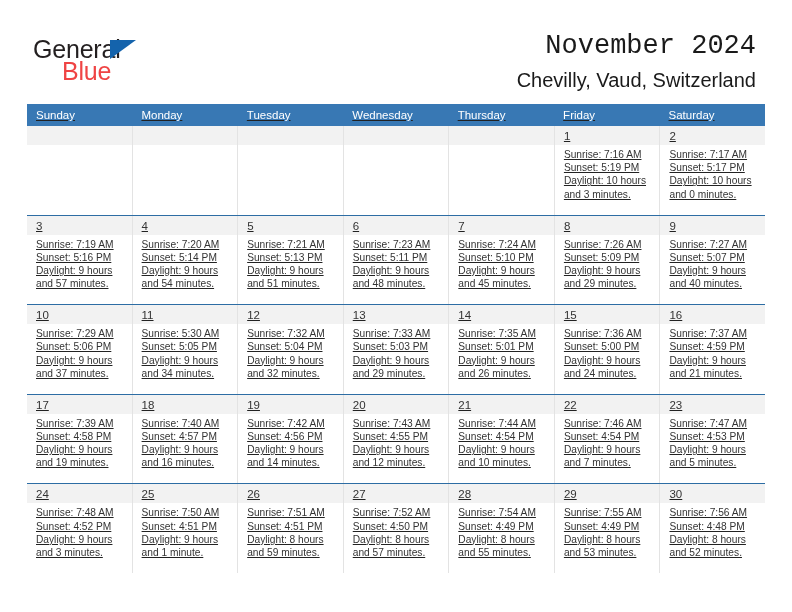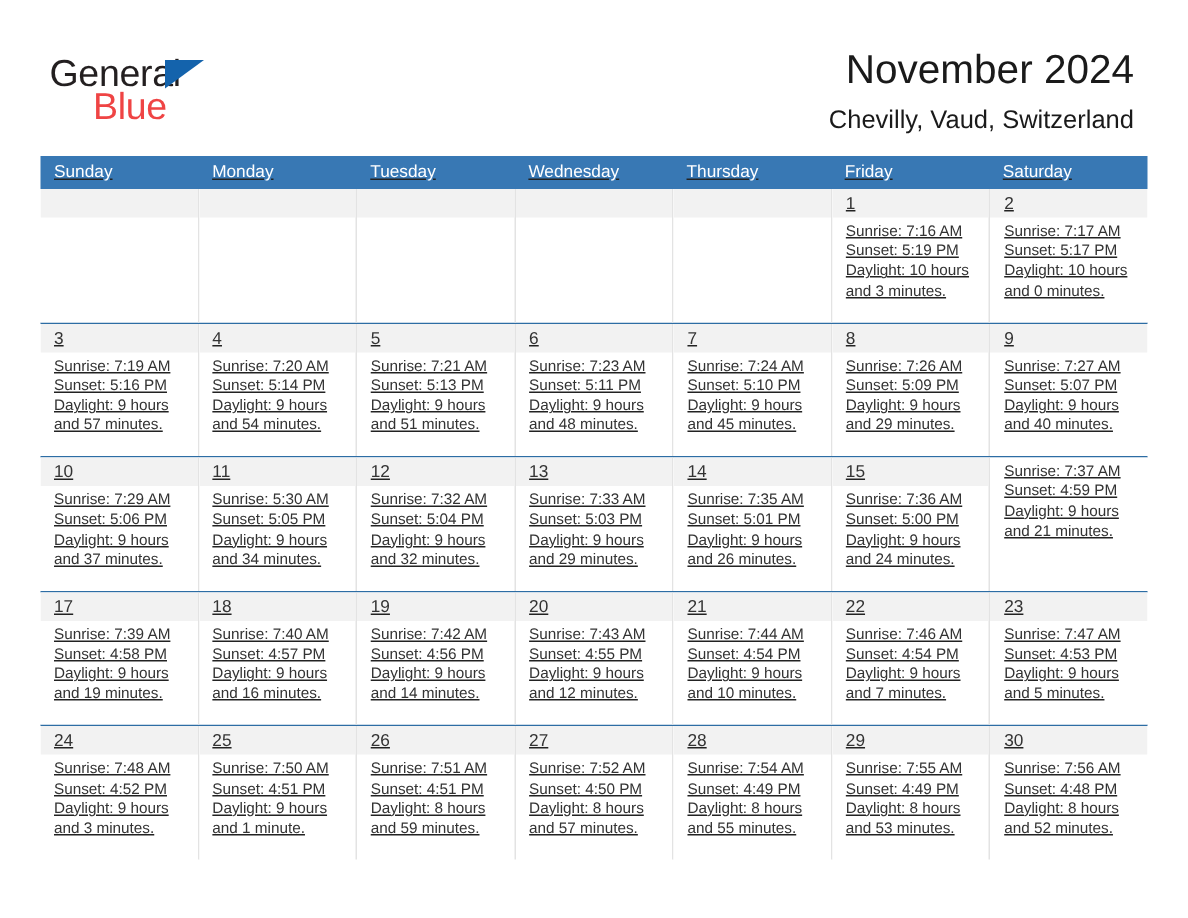--- a/index.html
+++ b/index.html
@@ -70,24 +70,25 @@
     right: 36px;
     top: 30px;
     text-align: right;
   }
   .cal-title {
     font-size: 27px;
     font-weight: normal;
     color: #1a1a1a;
     line-height: 32px;
     white-space: nowrap;
+    font-family: Liberation Mono, monospace;
   }
   .cal-subtitle {
     margin-top: 9px;
-    font-size: 17px;
+    font-size: 20px;
     color: #1a1a1a;
     line-height: 18px;
     white-space: nowrap;
   }
 
   
   .calendar {
     position: absolute;
     left: 27px;
     top: 104px;
@@ -330,20 +331,21 @@
           <div class="day-cell">
             <div class="day-head"><span class="day-num">15</span></div>
             <div class="day-body">
               <div class="day-line">Sunrise: 7:36 AM</div>
               <div class="day-line">Sunset: 5:00 PM</div>
               <div class="day-line">Daylight: 9 hours</div>
               <div class="day-line">and 24 minutes.</div>
             </div>
           </div>
           <div class="day-cell">
+            <div class="day-head"><span class="day-num">16</span></div>
             <div class="day-body">
               <div class="day-line">Sunrise: 7:37 AM</div>
               <div class="day-line">Sunset: 4:59 PM</div>
               <div class="day-line">Daylight: 9 hours</div>
               <div class="day-line">and 21 minutes.</div>
             </div>
           </div>
         </div>
         <div class="week-row">
           <div class="day-cell">

